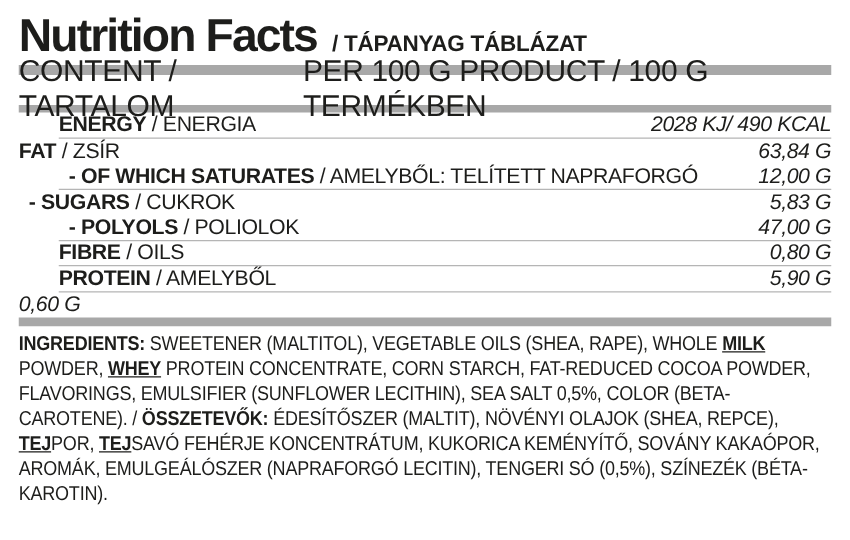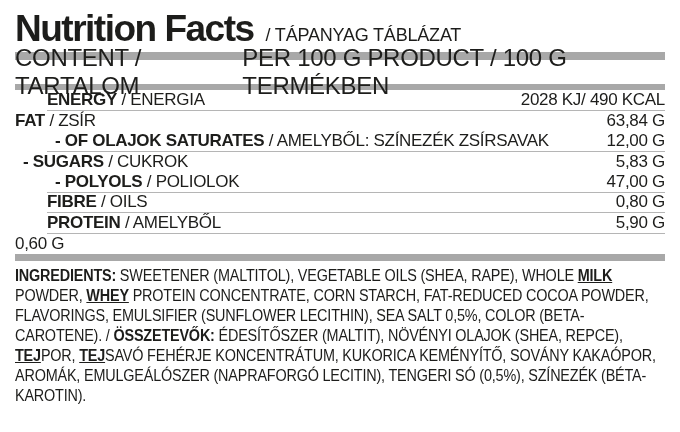--- a/index.html
+++ b/index.html
@@ -4,32 +4,32 @@
 <style>
   html,body{margin:0;padding:0;}
   body{
     width:680px;height:432px;background:#ffffff;overflow:hidden;
     font-family:"Liberation Sans",sans-serif;color:#1d1d1b;
     -webkit-font-smoothing:antialiased;
   }
   .label{padding:0 15px;}
   .title-row{display:flex;align-items:baseline;gap:12px;height:52px;box-sizing:border-box;padding-top:8px;}
   .title{font-size:37px;font-weight:700;letter-spacing:-1.5px;white-space:nowrap;}
-  .subtitle{font-size:18px;font-weight:400;letter-spacing:-0.2px;white-space:nowrap;}
+  .subtitle{font-size:18px;font-weight:700;letter-spacing:-0.2px;white-space:nowrap;}
   .bar{background:#a8a8a8;}
   .bar-top{height:8px;}
   .bar-mid{height:6px;}
   .bar-bottom{height:7px;}
   .head-row{display:flex;justify-content:flex-start;align-items:center;height:24px;font-weight:400;font-size:24px;letter-spacing:-0.3px;}
   .row{display:flex;justify-content:space-between;align-items:center;height:20.5px;font-size:17px;letter-spacing:-0.3px;box-sizing:border-box;white-space:nowrap;}
   .row.rule{border-bottom:1.5px solid #b5b5b5;margin-left:32px;}
   .row.indent{padding-left:8px;}
   .row .en{font-weight:700;}
   .row .hu{font-weight:400;}
-  .row .val{font-weight:400;}
+  .row .val{font-weight:400;font-style:italic;}
   .ingredients{margin:5px 0 0 0;font-size:16px;line-height:20px;letter-spacing:-0.2px;width:722px;transform:scaleX(0.9);transform-origin:0 0;}
   .seg-bold{font-weight:700;}
   .seg-allergen{font-weight:700;text-decoration:underline;}
 </style>
 </head>
 <body>
 
 <div class="label">
 
   <div class="title-row">
@@ -49,21 +49,21 @@
   <div>
     <div class="row rule">
       <span><span class="en">ENERGY</span><span class="hu"> / ENERGIA</span></span>
       <span class="val">2028 KJ/ 490 KCAL</span>
     </div>
     <div class="row">
       <span><span class="en">FAT</span><span class="hu"> / ZSÍR</span></span>
       <span class="val">63,84 G</span>
     </div>
     <div class="row rule indent">
-      <span><span class="en">- OF OLAJOK SATURATES</span><span class="hu"> / AMELYBŐL: SZÍNEZÉK ZSÍRSAVAK</span></span>
+      <span><span class="en">- OF WHICH SATURATES</span><span class="hu"> / AMELYBŐL: TELÍTETT NAPRAFORGÓ</span></span>
       <span class="val">12,00 G</span>
     </div>
     <div class="row indent">
       <span><span class="en">- SUGARS</span><span class="hu"> / CUKROK</span></span>
       <span class="val">5,83 G</span>
     </div>
     <div class="row rule indent">
       <span><span class="en">- POLYOLS</span><span class="hu"> / POLIOLOK</span></span>
       <span class="val">47,00 G</span>
     </div>

